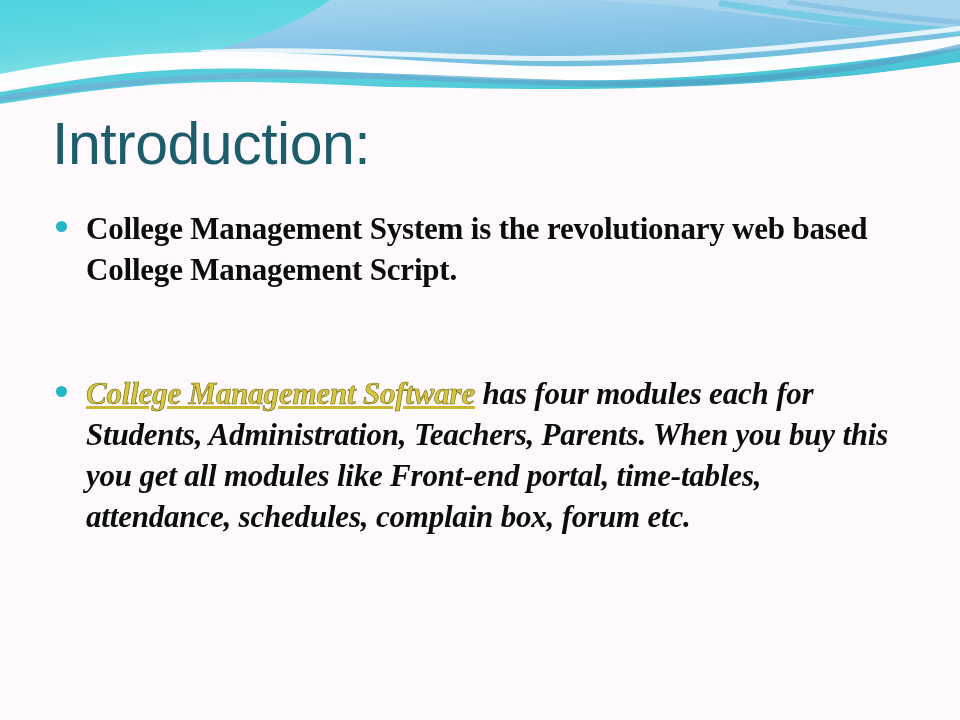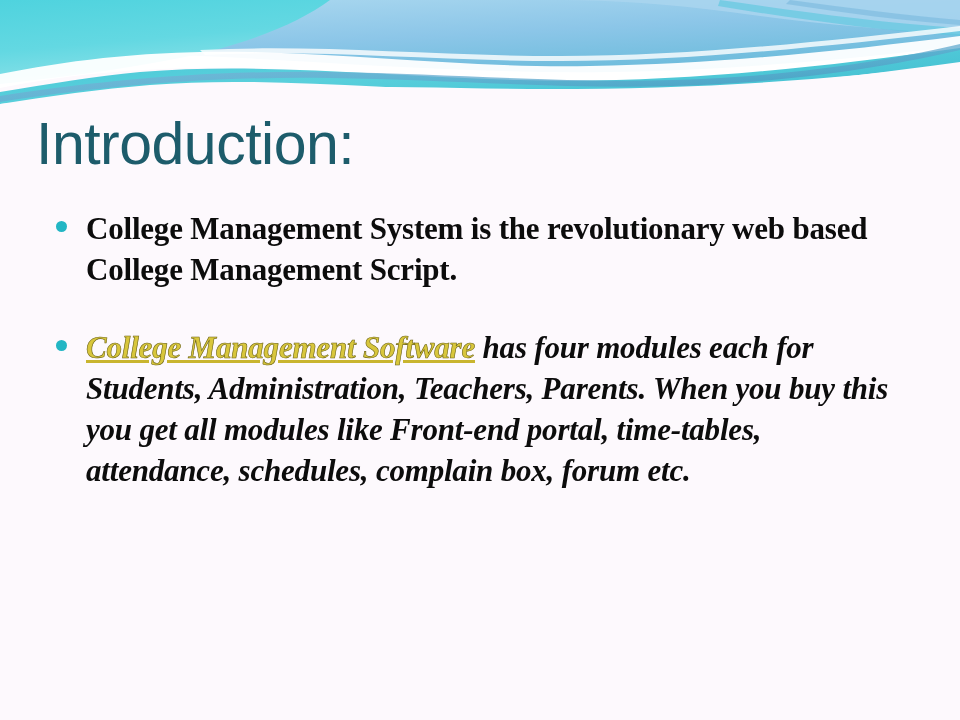--- a/index.html
+++ b/index.html
@@ -33,42 +33,42 @@
   }
   .header-banner svg {
     display: block;
     width: 960px;
     height: 110px;
   }
 
   
   .slide-title {
     position: absolute;
-    left: 36px;
+    left: 52px;
     top: 112px;
     font-family: "Liberation Sans", sans-serif;
     font-size: 59px;
     line-height: 64px;
     font-weight: 400;
     color: #1d5c6b;
     letter-spacing: -0.5px;
     white-space: nowrap;
   }
 
   
   .bullet-list {
     position: absolute;
     left: 48px;
     top: 208px;
     width: 860px;
   }
   .bullet-item {
     position: relative;
     padding-left: 38px;
-    margin-bottom: 37px;
+    margin-bottom: 83px;
   }
   .bullet-item:last-child {
     margin-bottom: 0;
     font-style: italic;
   }
   .bullet-marker {
     position: absolute;
     left: 8px;
     top: 13px;
     width: 11px;

